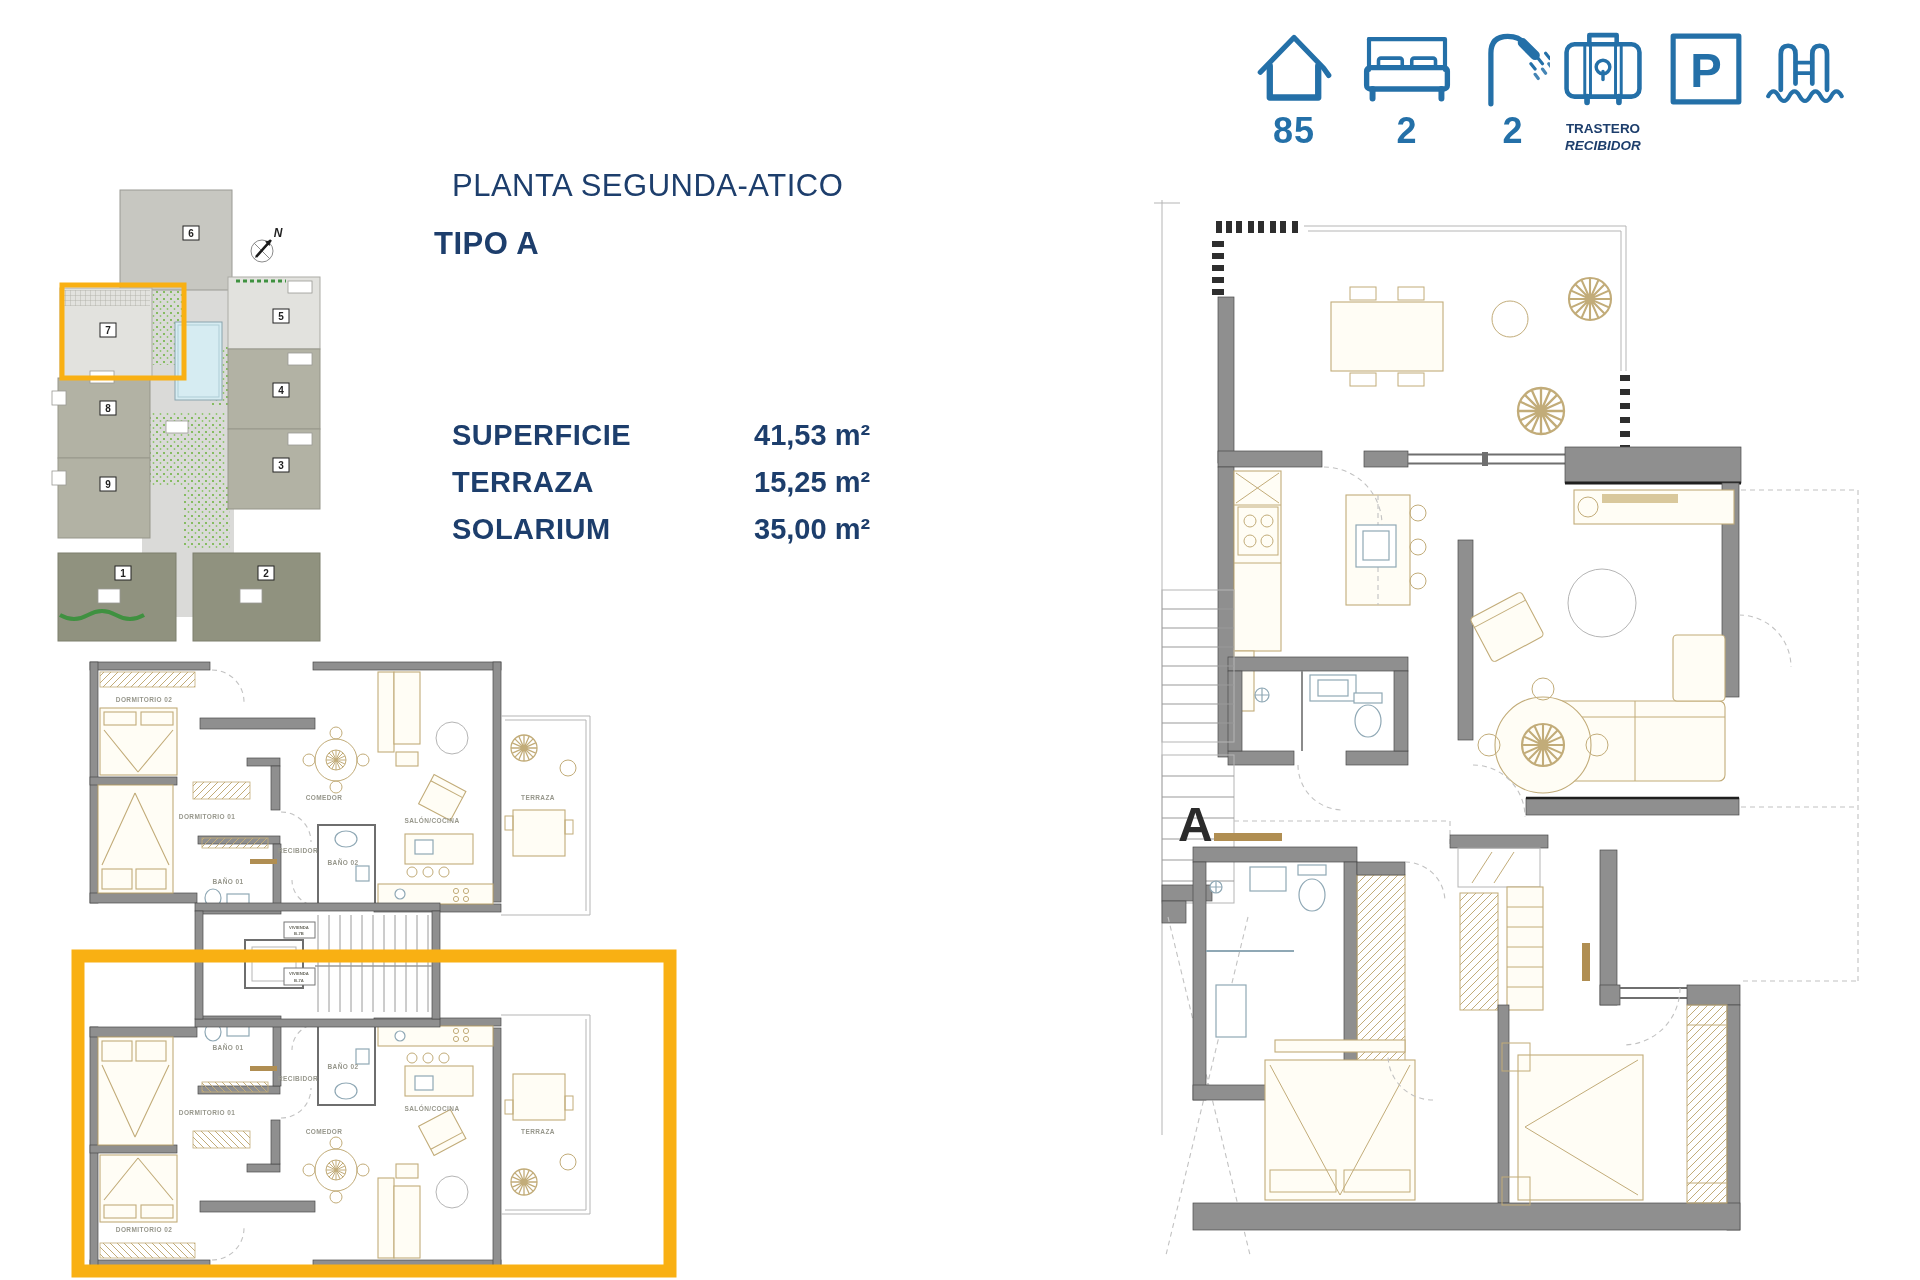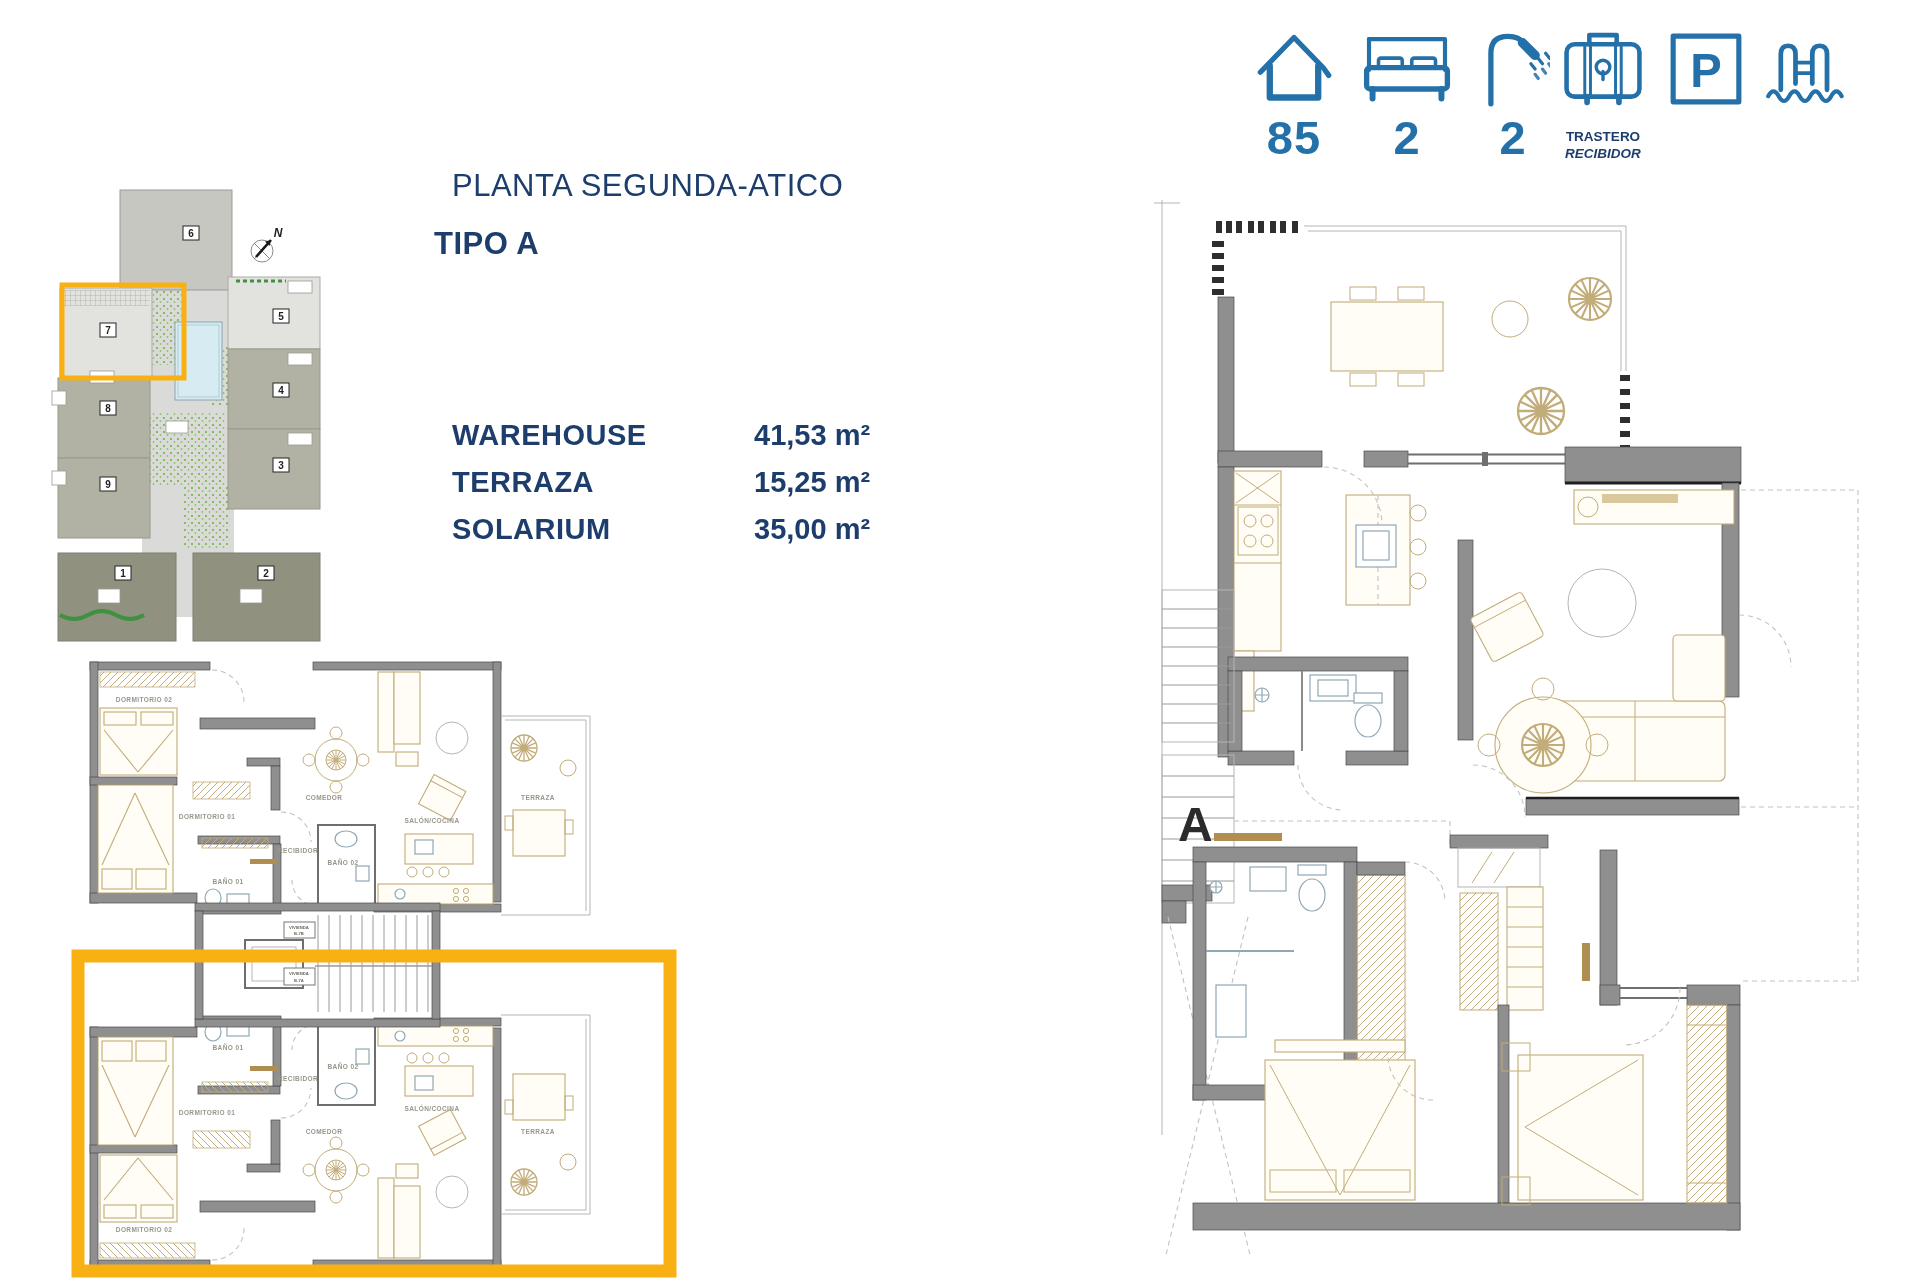--- a/index.html
+++ b/index.html
@@ -2,22 +2,22 @@
 <html><head>
 <meta charset="utf-8">
 <style>
   html,body{margin:0;padding:0;background:#fff}
   body{width:1920px;height:1280px;position:relative;font-family:"Liberation Sans",sans-serif;overflow:hidden}
   .abs{position:absolute}
   
   .amen-item{position:absolute;top:24px;text-align:center}
   .amen-icn{display:flex;align-items:flex-end;justify-content:center;height:84px}
   .amen-icn svg{stroke:#2470a8;fill:none;stroke-linecap:round;stroke-linejoin:round}
-  .amen-num{font-weight:700;font-size:47px;color:#2470a8;margin-top:2px;letter-spacing:1px}
-  .store-lbl{font-size:13.5px;font-weight:700;color:#1d3e6c;margin-top:20px;line-height:17px}
+  .amen-num{font-weight:700;font-size:36px;color:#2470a8;margin-top:2px;letter-spacing:1px}
+  .store-lbl{font-size:13.5px;font-weight:700;color:#1d3e6c;margin-top:12px;line-height:17px}
   .store-lbl .it{font-style:italic}
   
   .title-line1{position:absolute;left:452px;top:168px;font-size:31px;font-weight:400;color:#1d3e6c;letter-spacing:.5px}
   .title-line2{position:absolute;left:434px;top:226px;font-size:31px;font-weight:800;color:#1d3e6c;letter-spacing:.5px}
   .specs{position:absolute;left:452px;top:419px;color:#1d3e6c}
   .spec-row{height:47px;font-size:29px;font-weight:800;white-space:nowrap}
   .spec-label{display:inline-block;width:302px;letter-spacing:.5px}
   
   svg text{font-family:"Liberation Sans",sans-serif}
   .w{fill:#8f8f8f;stroke:#4a4a4a;stroke-width:.7}
@@ -115,21 +115,21 @@
       </svg>
     </div>
   </div>
 </div>
 
 <div class="title-line1">PLANTA SEGUNDA-ATICO</div>
 <div class="title-line2">TIPO A</div>
 
 <div class="specs">
   <div class="spec-row">
-    <span class="spec-label">WAREHOUSE</span><span>41,53 m²</span>
+    <span class="spec-label">SUPERFICIE</span><span>41,53 m²</span>
   </div>
   <div class="spec-row">
     <span class="spec-label">TERRAZA</span><span>15,25 m²</span>
   </div>
   <div class="spec-row">
     <span class="spec-label">SOLARIUM</span><span>35,00 m²</span>
   </div>
 </div>
 
 <div class="abs" style="left:50px;top:185px">

